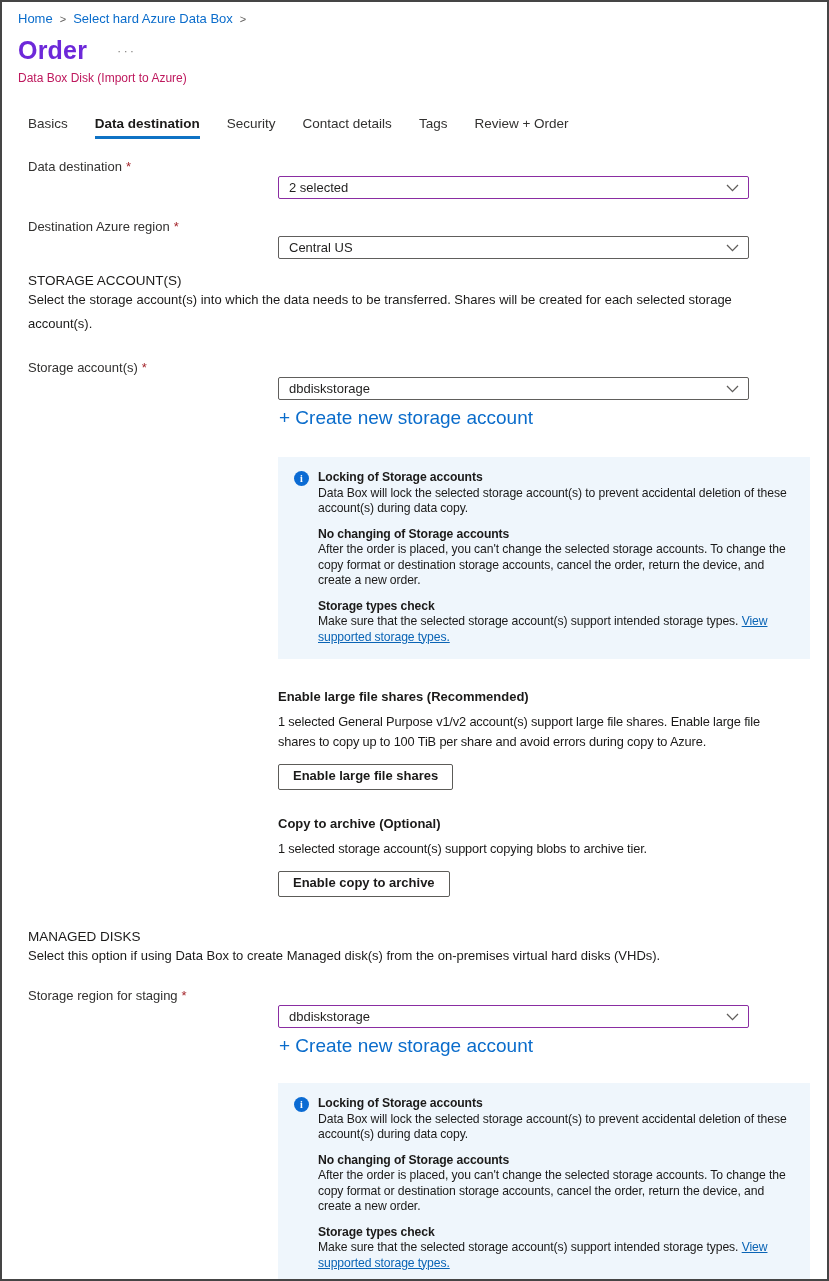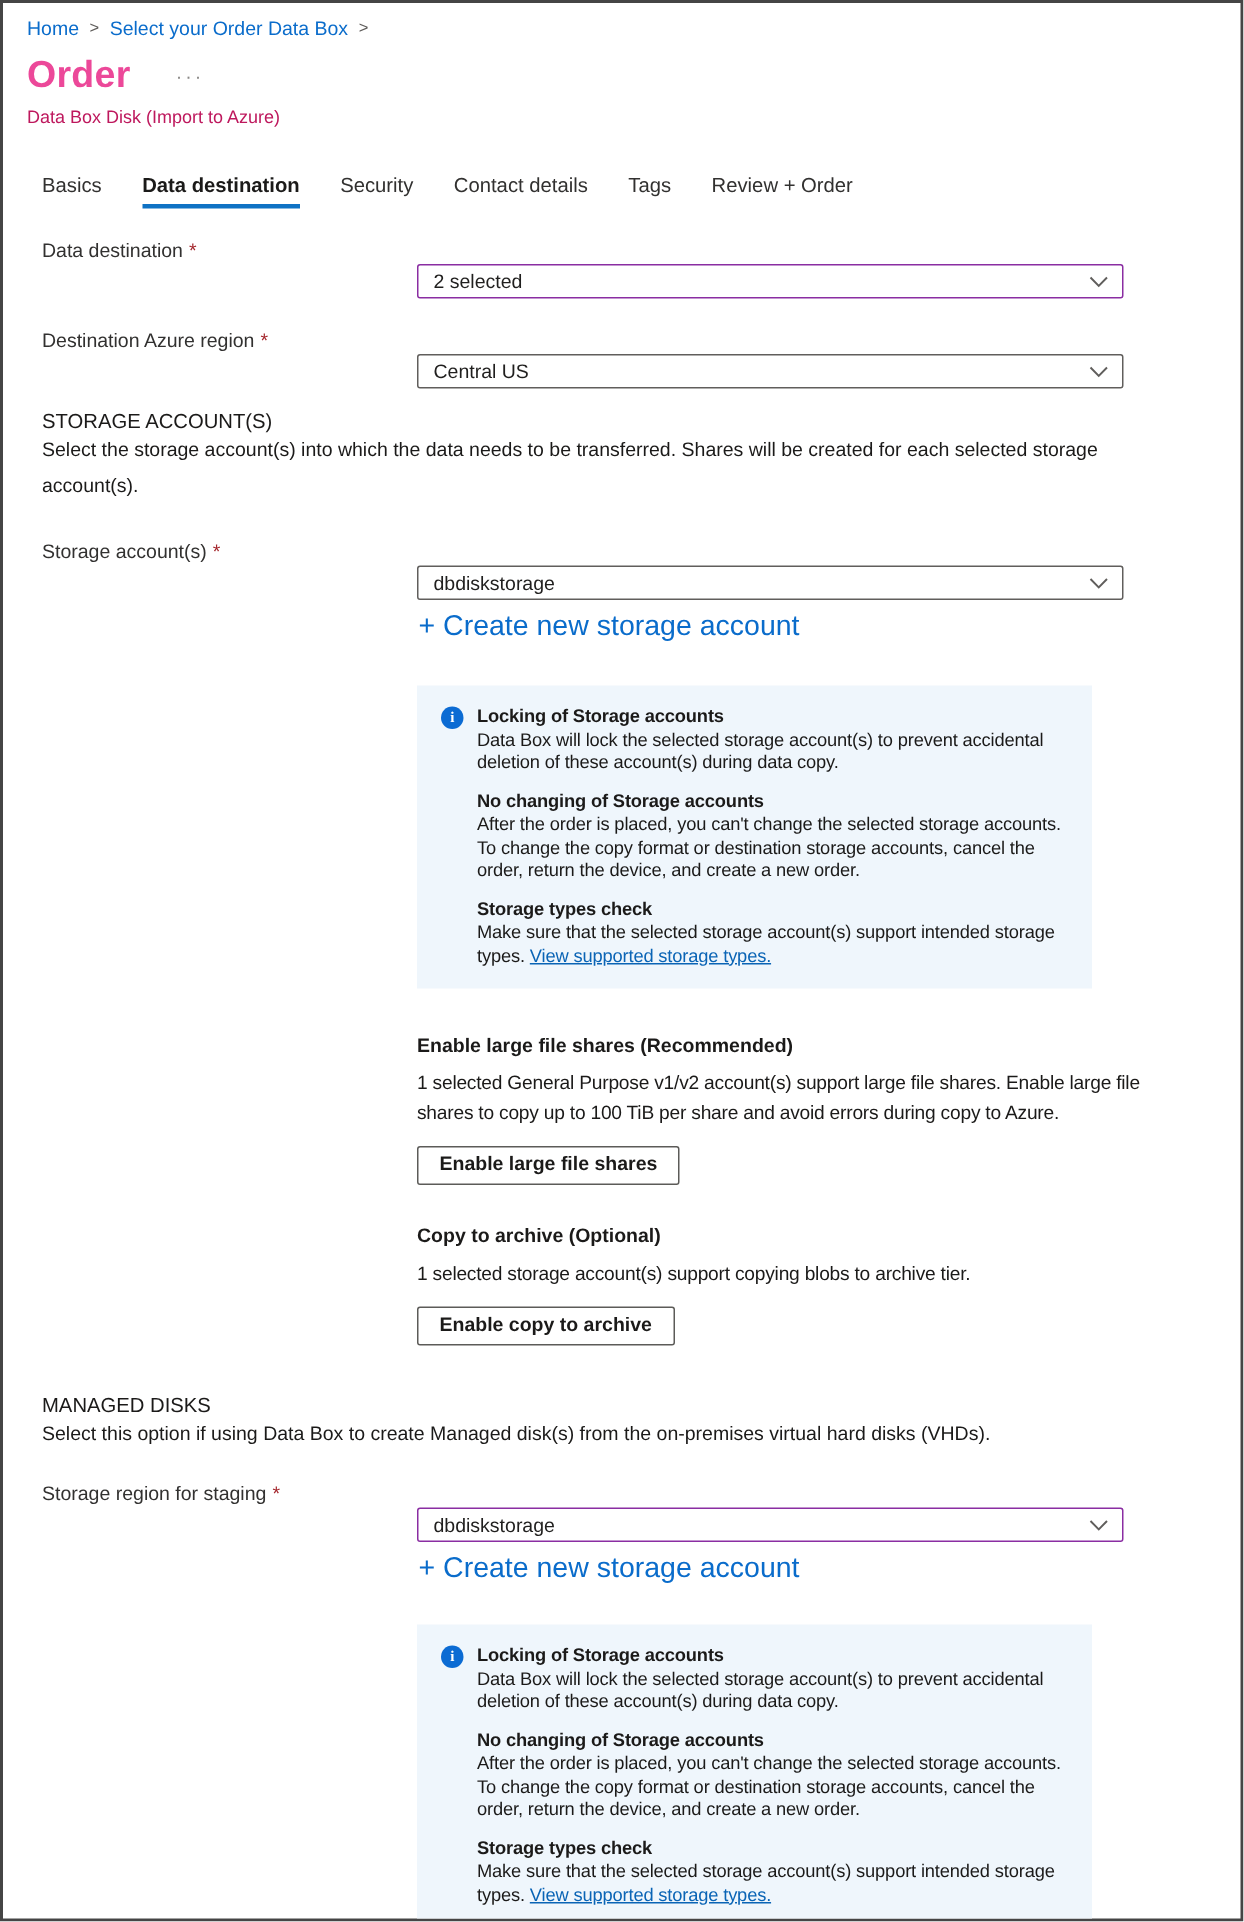--- a/index.html
+++ b/index.html
@@ -7,21 +7,21 @@
     position:relative;width:829px;height:1281px;box-sizing:border-box;
     border:2px solid #454545;background:#fff;overflow:hidden;
     font-family:"Liberation Sans",sans-serif;color:#201f1e;font-size:13px;
   }
   
   .breadcrumb{margin:9px 0 0 16px;font-size:13px;display:flex;align-items:center;}
   .crumb{color:#0a6ccb;cursor:pointer;text-decoration:none;}
   .crumb-sep{color:#605e5c;margin:0 7px;font-size:11px;}
   
   .title-row{margin:10px 0 0 16px;display:flex;align-items:center;}
-  .page-title{font-size:25px;font-weight:700;letter-spacing:.2px;color:#ec4899;}
+  .page-title{font-size:25px;font-weight:700;letter-spacing:.2px;color:#6d28d9;}
   .more-btn{margin-left:30px;color:#8a8886;font-size:13px;letter-spacing:2px;background:none;border:none;cursor:pointer;padding:0;line-height:1;}
   .subtitle{margin:6px 0 0 16px;font-size:12px;color:#be185d;}
   
   .tabs{margin:31px 0 0 26px;display:flex;column-gap:27px;font-size:13.5px;}
   .tab{padding-bottom:5px;color:#323130;cursor:pointer;border-bottom:3px solid transparent;}
   .tab.active{font-weight:700;color:#1b1a19;border-bottom-color:#0f72c4;}
   
   .form{margin:12px 0 0 26px;width:722px;}
   .row{display:flex;align-items:flex-start;margin-top:16px;}
   .label-col{width:250px;font-size:13px;color:#323130;padding-top:4px;box-sizing:border-box;}
@@ -30,21 +30,21 @@
   .dropdown{height:23px;border:1px solid #605e5c;border-radius:2px;background:#fff;
     display:flex;align-items:center;justify-content:space-between;padding:0 9px 0 10px;
     box-sizing:border-box;font-size:13px;cursor:pointer;margin-top:21px;}
   .dropdown.focused{border:1.5px solid #8a2da2;}
   .chev{display:flex;align-items:center;}
   .create-link{display:inline-block;margin:7px 0 0 1px;color:#0a6ccb;font-size:19px;text-decoration:none;cursor:pointer;}
   
   .section-heading{margin-top:14px;font-size:13.5px;color:#1b1a19;}
   .section-desc{font-size:13px;line-height:24px;width:722px;color:#1b1a19;}
   
-  .callout{margin:28px 0 0 250px;width:450px;box-sizing:border-box;background:#eff6fc;
+  .callout{margin:28px 0 0 250px;width:532px;box-sizing:border-box;background:#eff6fc;
     padding:13px 16px 14px;display:flex;}
   .callout-icon{width:15px;height:15px;border-radius:50%;background:#0b6bd3;color:#fff;
     flex:none;display:flex;align-items:center;justify-content:center;margin-top:1px;}
   .callout-icon::before{content:"i";font-size:10px;font-weight:700;font-family:"Liberation Serif",serif;}
   .callout-body{margin-left:9px;font-size:12.2px;line-height:15.5px;letter-spacing:-.1px;color:#1b1a19;}
   .callout-section{margin-top:10px;}
   .callout-section:first-child{margin-top:0;}
   .callout-title{font-weight:700;}
   .callout-link{color:#0a64b5;text-decoration:underline;cursor:pointer;}
   
@@ -63,21 +63,21 @@
   .info-circle::before{content:"i";font-size:9px;font-family:"Liberation Serif",serif;}
 </style>
 </head>
 <body>
 
 <div class="page">
 
   <nav class="breadcrumb">
     <a class="crumb">Home</a>
     <span class="crumb-sep">&gt;</span>
-    <a class="crumb">Select your Order Data Box</a>
+    <a class="crumb">Select hard Azure Data Box</a>
     <span class="crumb-sep">&gt;</span>
   </nav>
 
   <div class="title-row">
     <h1 class="page-title" style="margin:0">Order</h1>
     <button class="more-btn">···</button>
   </div>
   <div class="subtitle">Data Box Disk (Import to Azure)</div>
 
   <div class="tabs">

